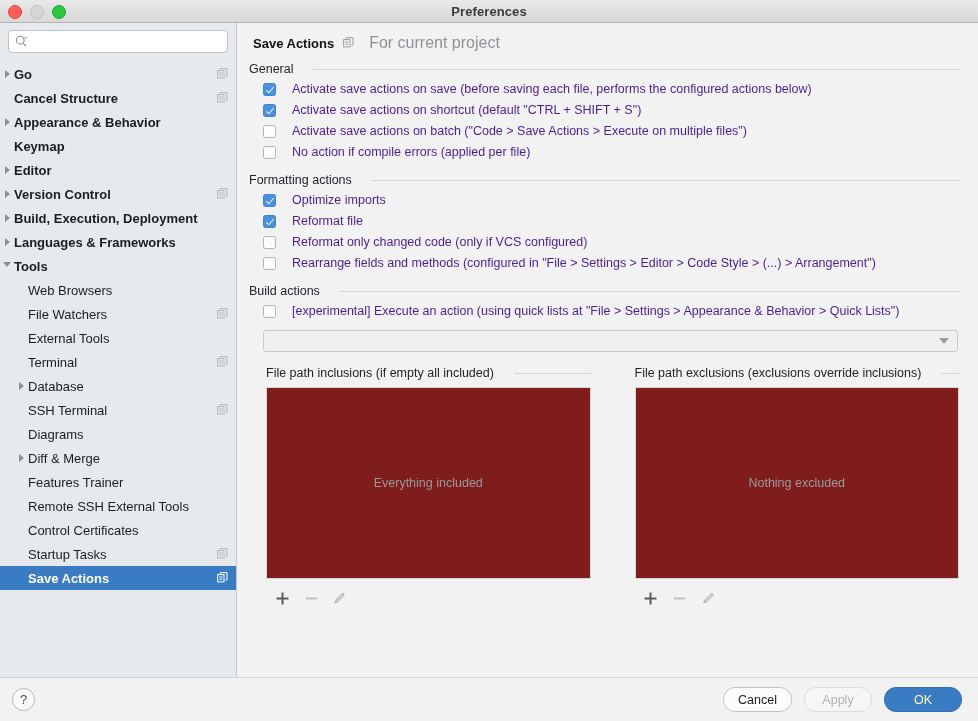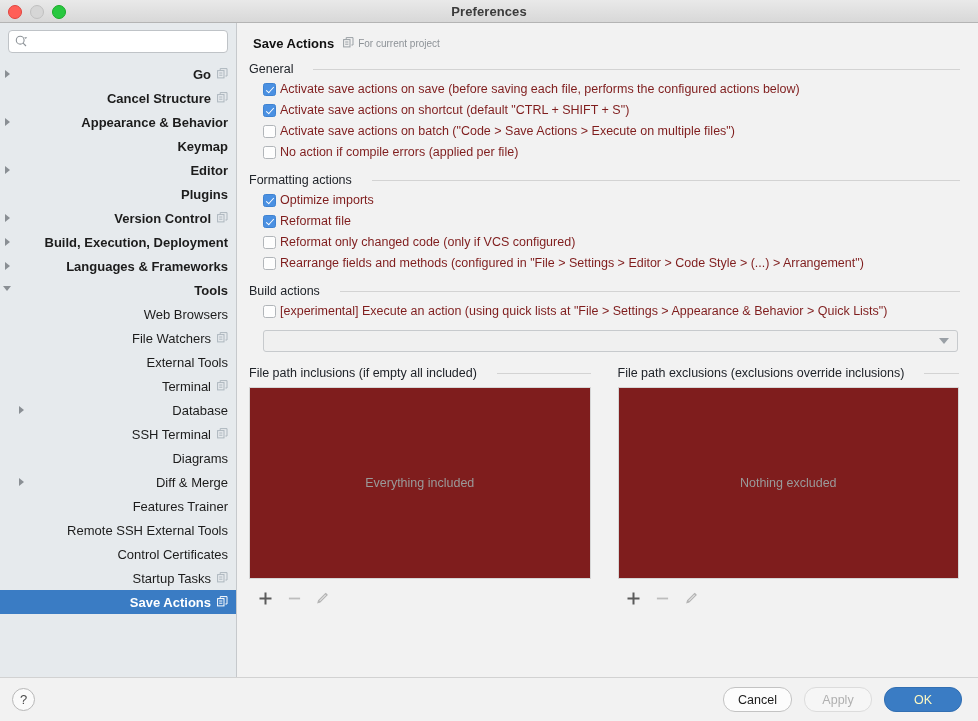--- a/index.html
+++ b/index.html
@@ -49,21 +49,21 @@
     display: flex; align-items: center; padding: 0 6px;
     box-sizing: border-box;
   }
   .search-box .mag { flex: 0 0 auto; display: flex; align-items: center; }
   .search-input {
     border: 0; outline: 0; background: transparent;
     font-family: "Liberation Sans", sans-serif; font-size: 12px;
     margin-left: 4px; width: 100%; color: #222;
   }
 
-  .tree { flex: 1 1 auto; overflow: hidden; padding-top: 3px; text-align: right; }
+  .tree { flex: 1 1 auto; overflow: hidden; padding-top: 3px; }
   .tree-row {
     position: relative;
     height: 24px; display: flex; align-items: center;
     font-size: 13px; color: #1c1c1c;
     padding-right: 8px; box-sizing: border-box;
     white-space: nowrap;
   }
   .tree-row .arrow {
     width: 14px; flex: 0 0 14px; display: flex;
     align-items: center; justify-content: center;
@@ -92,35 +92,35 @@
   .main {
     flex: 1 1 auto; background: #f2f2f2;
     padding: 0; position: relative; overflow: hidden;
   }
   .page-head {
     display: flex; align-items: center; gap: 9px;
     padding: 9px 0 0 16px; height: 22px;
   }
   .page-title { font-size: 13px; font-weight: bold; color: #101010; }
   .proj-note {
-    display: flex; align-items: center; gap: 4px;
-    font-size: 10px; color: #8d9297;
+    display: flex; align-items: center; gap: 15px;
+    font-size: 16px; color: #8d9297;
   }
 
   .sec-head {
     display: flex; align-items: center; gap: 20px;
     padding: 0 18px 0 12px; margin-top: 8px;
   }
   .sec-head .sec-label { font-size: 12.5px; color: #20242a; white-space: nowrap; }
   .sec-head .rule { flex: 1 1 auto; height: 1px; background: #d3d3d3; }
 
   .checklist { padding: 5px 0 0 26px; }
   .chk-row {
-    display: flex; align-items: flex-start; gap: 4px;
-    height: 21px; font-size: 12.5px; color: #7f1d1d;
+    display: flex; align-items: flex-start; gap: 16px;
+    height: 21px; font-size: 12.5px; color: #4c1d95;
   }
   .cbox {
     flex: 0 0 auto; width: 13px; height: 13px; margin-top: 2px;
     border-radius: 2.5px; box-sizing: border-box;
     border: 1px solid #b1b5b9; background: #fdfdfd;
     position: relative;
   }
   .cbox.on {
     background: #4a90e2; border-color: #3f82d0;
   }
@@ -143,21 +143,21 @@
   }
   .combo .caret {
     width: 0; height: 0;
     border-left: 5px solid transparent;
     border-right: 5px solid transparent;
     border-top: 6px solid #9aa0a6;
   }
 
   
   .panes { display: flex; gap: 27px; padding: 14px 19px 0 12px; }
-  .pane { flex: 1 1 50%; display: flex; flex-direction: column; }
+  .pane { flex: 1 1 50%; display: flex; flex-direction: column; margin-left: 17px; }
   .pane .sec-head { padding: 0; margin-top: 0; }
   .listbox {
     margin-top: 7px;
     height: 190px; background: #7f1d1d;
     border: 1px solid #d6d6d6;
     display: flex; align-items: center; justify-content: center;
   }
   .listbox .empty { font-size: 12.5px; color: #9a9a9a; }
   .pane-toolbar {
     display: flex; align-items: center; gap: 11px;
@@ -257,24 +257,20 @@
           </div>
           <div class="tree-row top">
             <span class="arrow"></span>
             <span class="label">Keymap</span>
           </div>
           <div class="tree-row top">
             <span class="arrow">
               <i></i>
             </span>
             <span class="label">Editor</span>
-          </div>
-          <div class="tree-row top">
-            <span class="arrow"></span>
-            <span class="label">Plugins</span>
           </div>
           <div class="tree-row top">
             <span class="arrow">
               <i></i>
             </span>
             <span class="label">Version Control</span>
             <span class="proj-icon"><svg width="11" height="11" viewBox="0 0 11 11">
                 <rect x="0.6" y="2.6" width="6.4" height="7.3" fill="none" stroke="#9aa5ae" stroke-width="1"></rect>
                 <path d="M3.2 2.4 V0.6 H10 V8 H8.4" fill="none" stroke="#9aa5ae" stroke-width="1"></path>
                 <line x1="2.2" y1="5" x2="5.4" y2="5" stroke="#9aa5ae" stroke-width="1"></line>

